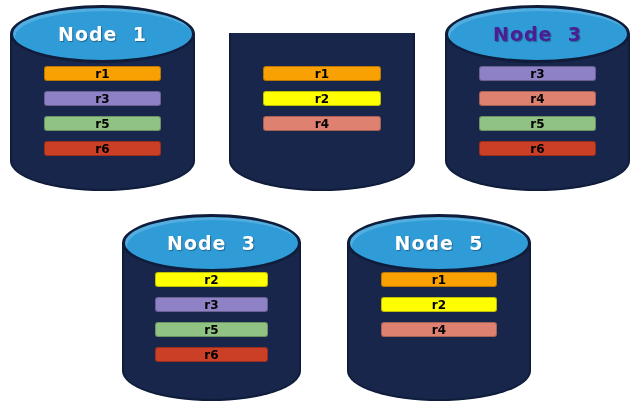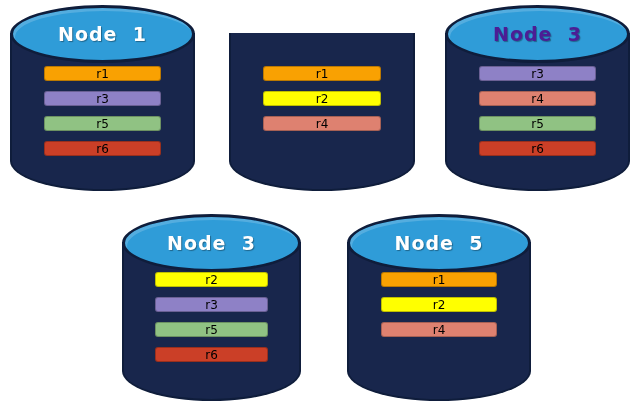--- a/index.html
+++ b/index.html
@@ -66,21 +66,21 @@
   .bar {
     width: 63%;
     height: 15px;
     border-radius: 3px;
     border: 1px solid rgba(0,0,0,0.25);
     box-sizing: border-box;
     display: flex;
     align-items: center;
     justify-content: center;
     color: #000000;
-    font-weight: normal;
+    font-weight: bold;
     font-size: 12px;
     line-height: 1;
   }
 </style>
 </head>
 <body>
 
 <div class="canvas" id="canvas">
     <div class="node node-1">
       <div class="cyl-body" style="background: rgb(24, 38, 76); border-color: rgb(15, 29, 59);"></div>

